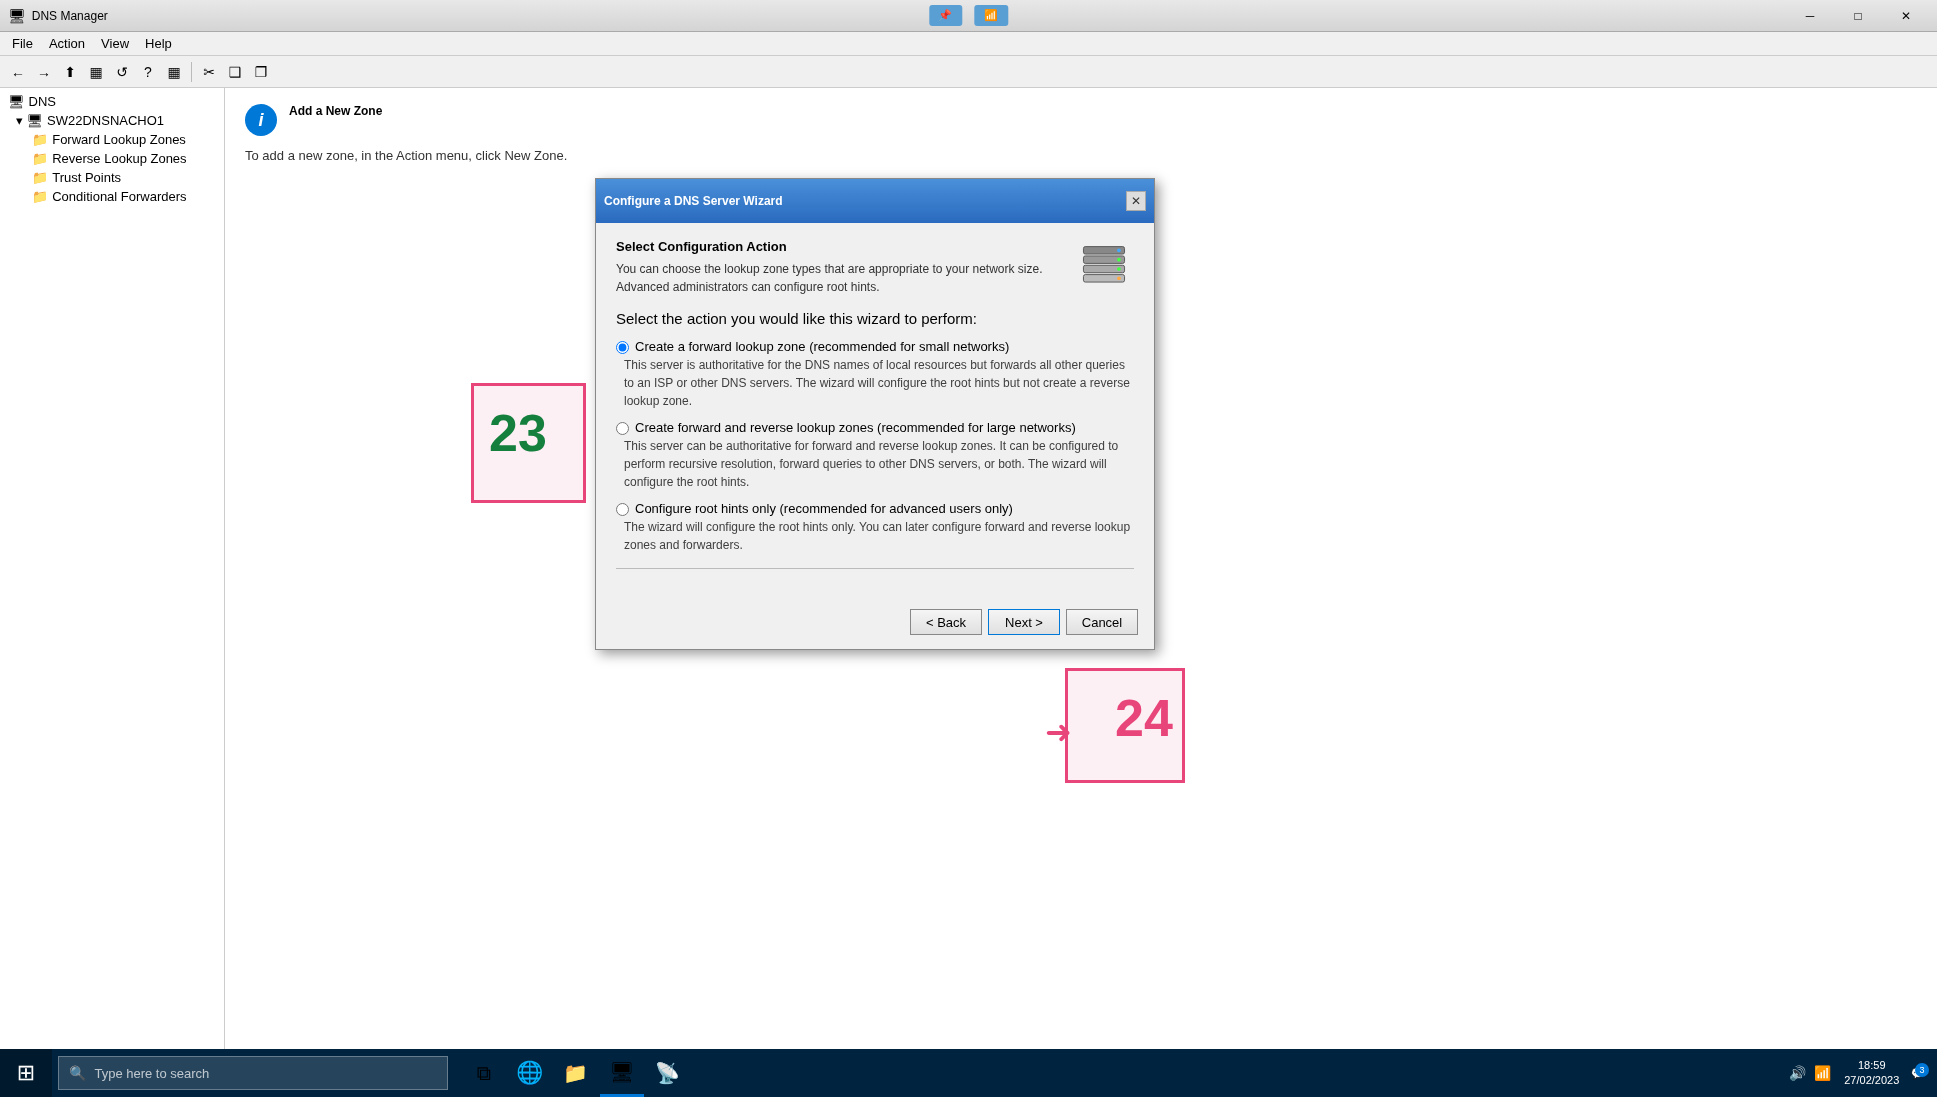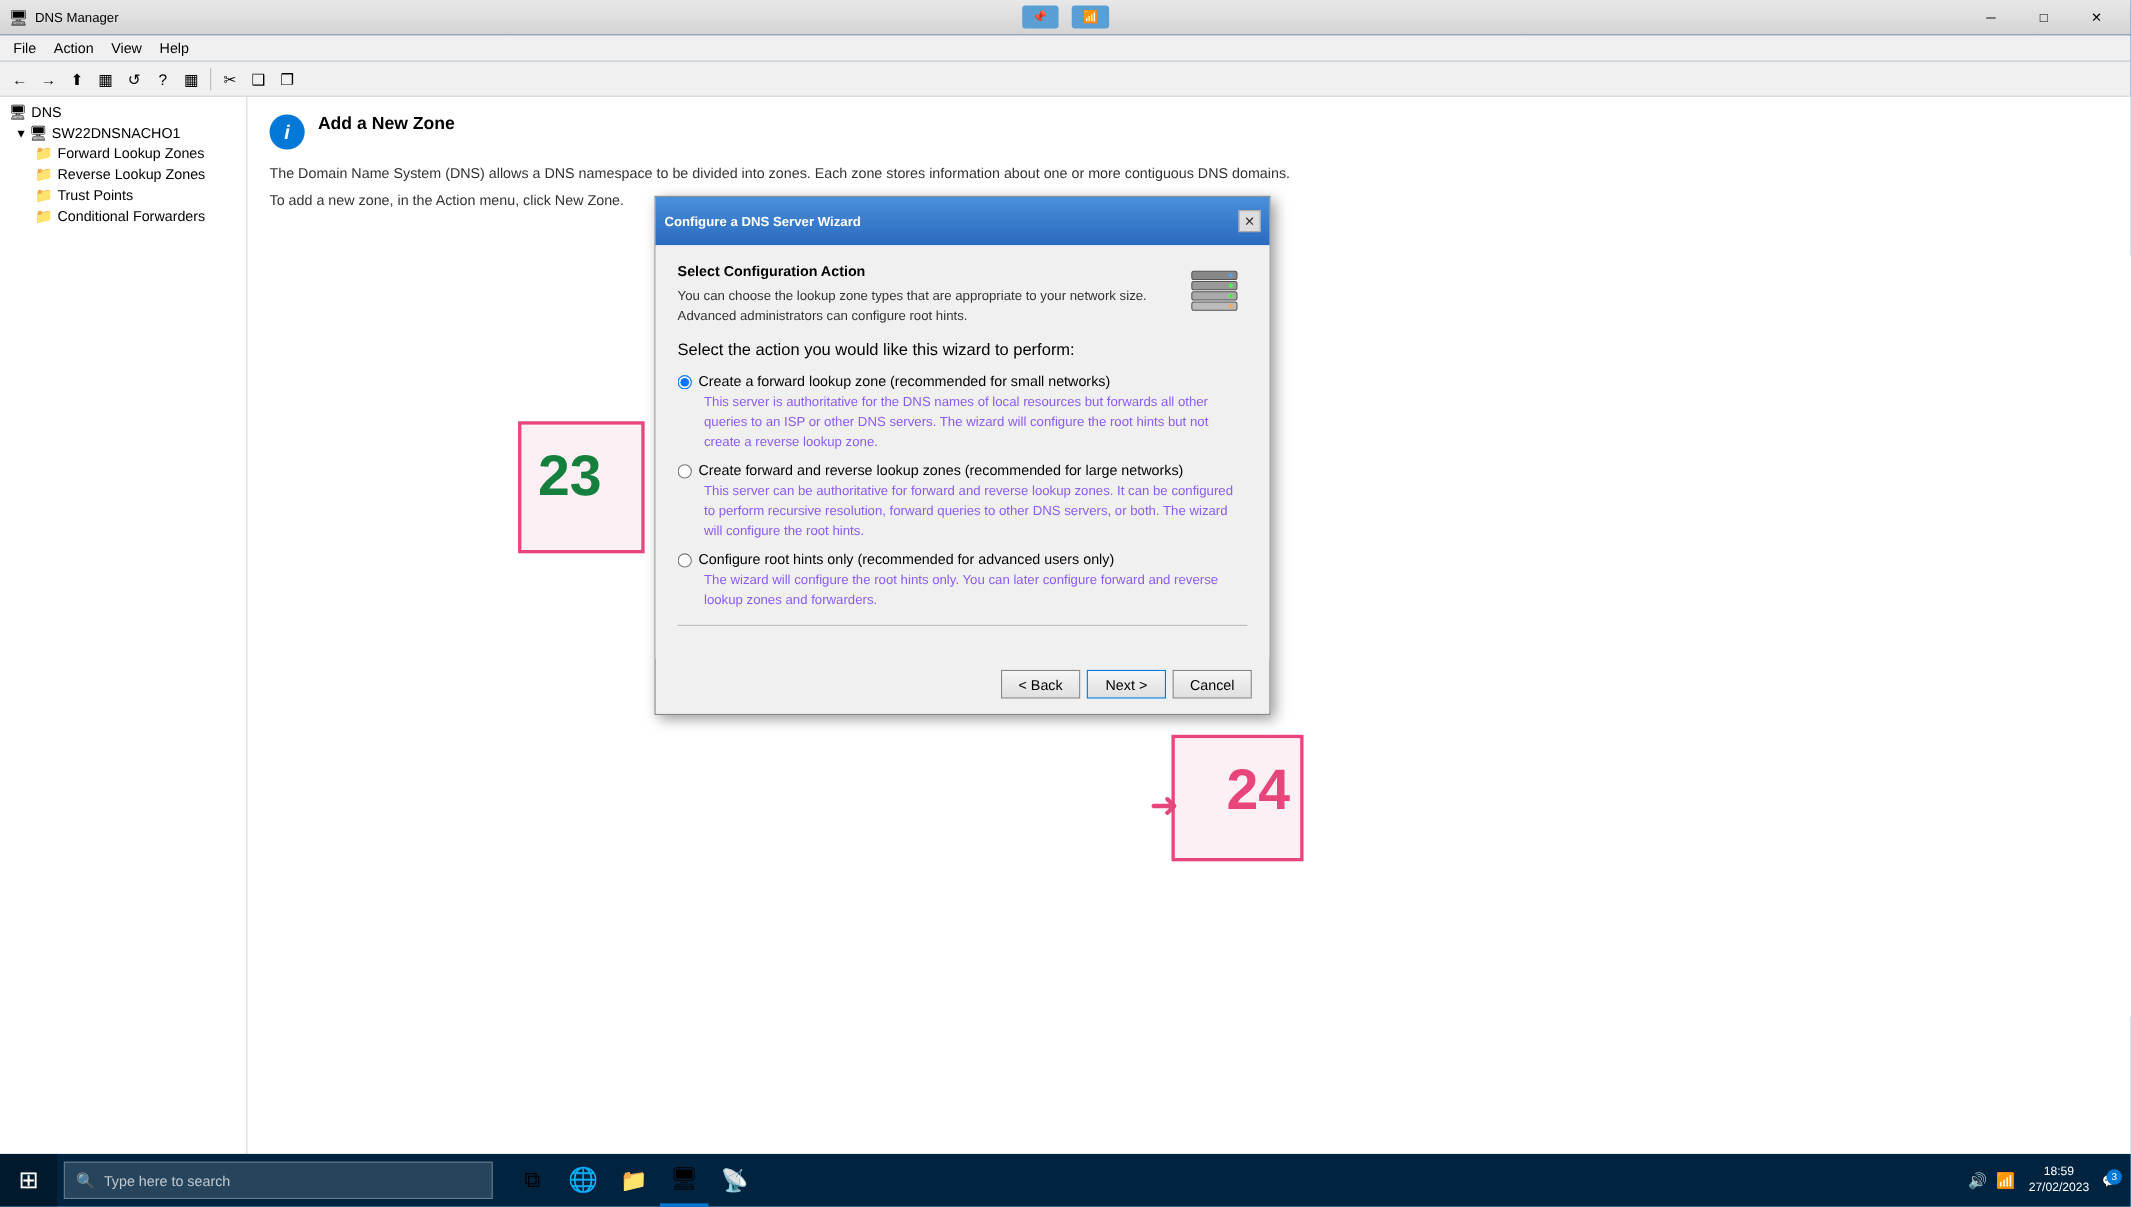--- a/index.html
+++ b/index.html
@@ -150,21 +150,21 @@
       color: white;
       display: flex;
       align-items: center;
       justify-content: center;
       font-style: italic;
       font-weight: bold;
       font-size: 18px;
       flex-shrink: 0;
     }
     .add-zone-title {
-      font-size: 16px;
+      font-size: 12px;
       font-weight: bold;
       color: #000;
     }
     .add-zone-desc {
       font-size: 13px;
       color: #333;
       margin-top: 12px;
       line-height: 1.5;
     }
     .add-zone-instruction {
@@ -235,22 +235,22 @@
       display: flex;
       align-items: flex-start;
       gap: 6px;
     }
     .radio-label input[type=radio] {
       margin-top: 2px;
       flex-shrink: 0;
     }
     .radio-desc {
       font-size: 12px;
-      color: #8b5cf6;
-      margin-left: 24px;
+      color: #404040;
+      margin-left: 8px;
       margin-top: 2px;
       line-height: 1.5;
     }
     .dialog-divider {
       height: 1px;
       background: #bbb;
       margin: 14px 0;
     }
     .dialog-footer {
       display: flex;
@@ -501,21 +501,20 @@
     </div>
   </div>
 
   <div class="content-area">
     <div class="add-zone-header">
       <div class="info-icon">i</div>
       <div>
         <div class="add-zone-title">Add a New Zone</div>
       </div>
     </div>
-    <div class="add-zone-desc">The Domain Name System (DNS) allows a DNS namespace to be divided into zones. Each zone stores information about one or more contiguous DNS domains.</div>
     <div class="add-zone-instruction">To add a new zone, in the Action menu, click New Zone.</div>
 
     <div class="annot-23"></div>
     <div class="annot-23-num">23</div>
     <div class="annot-23-arrow">➜</div>
 
     <div class="dialog">
       <div class="dialog-title-bar">
         <span class="dialog-title-bar-text">Configure a DNS Server Wizard</span>
         <button class="dialog-close-btn">✕</button>

